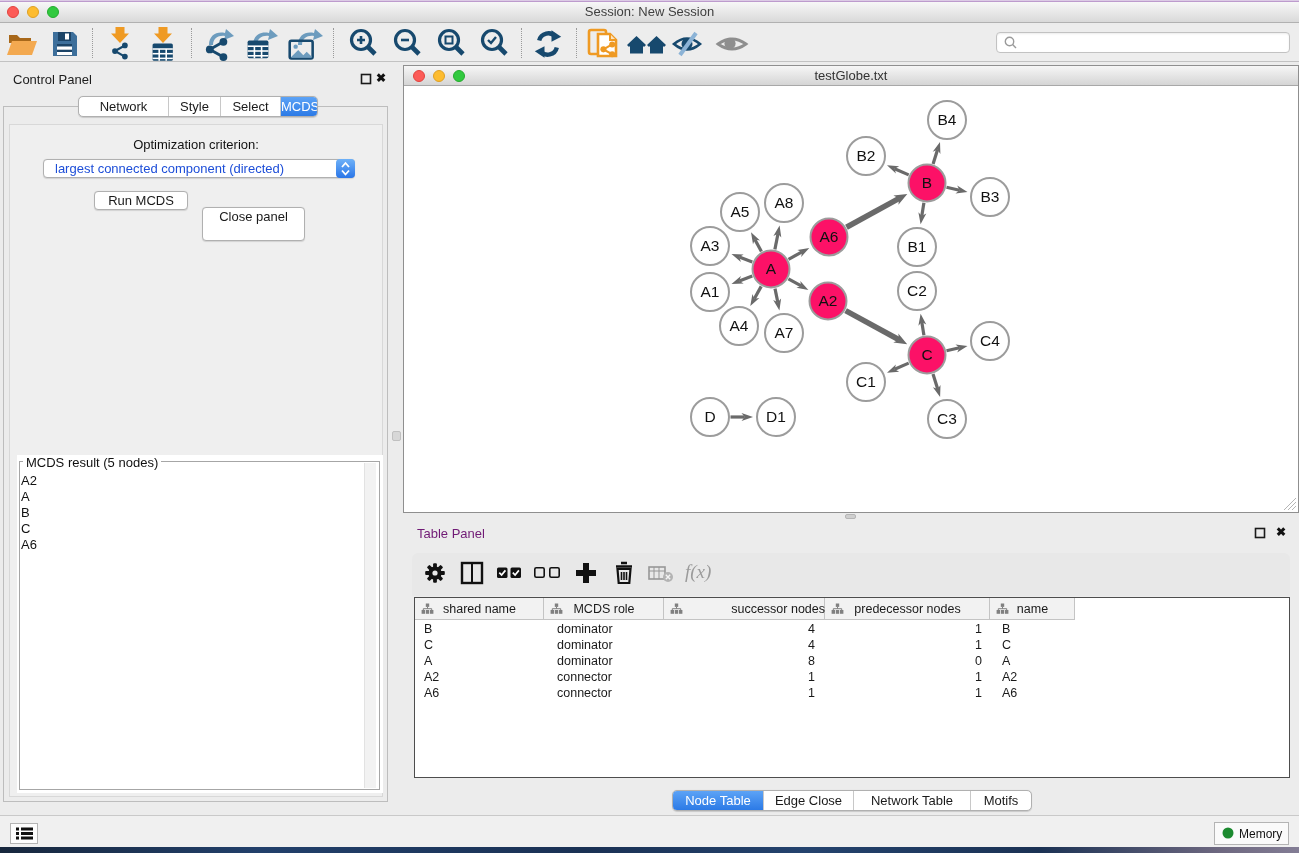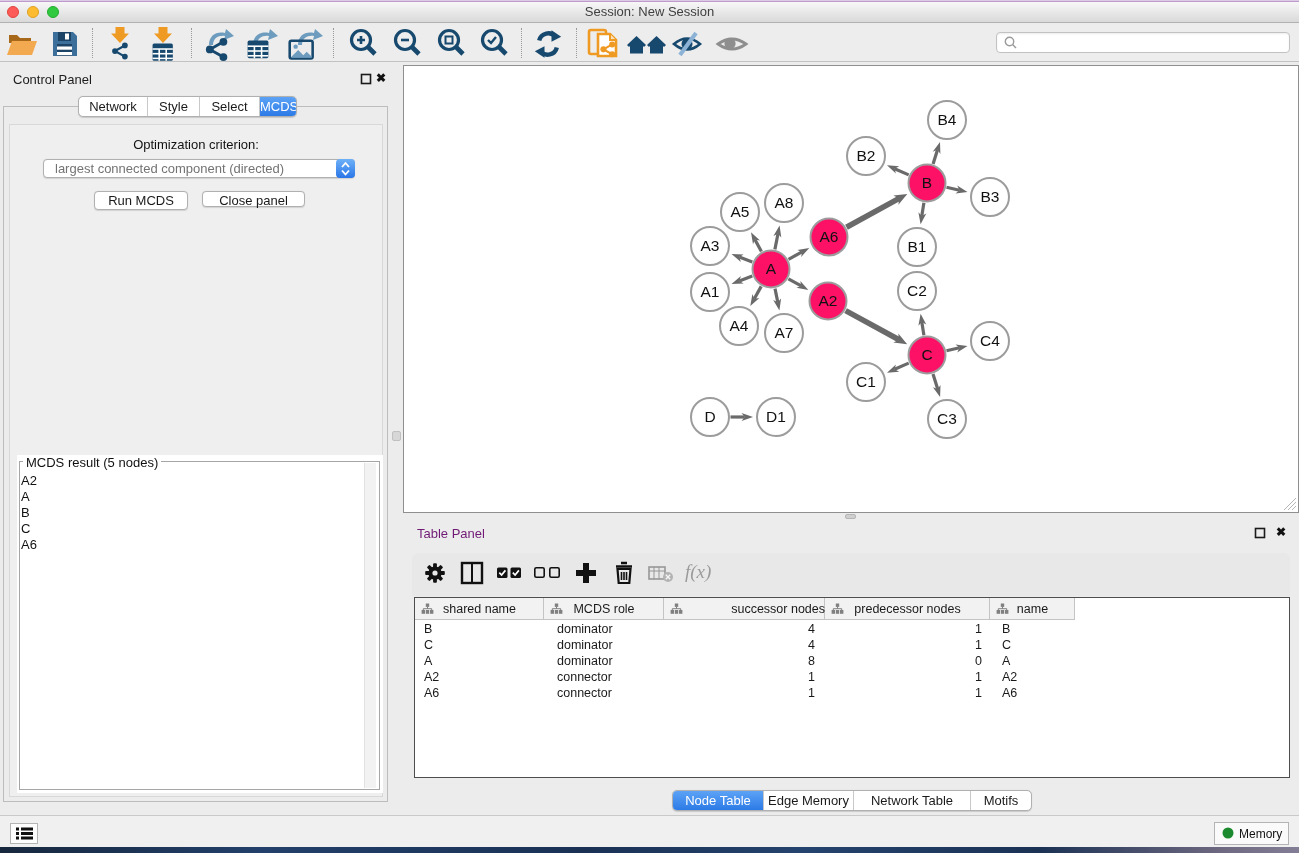--- a/index.html
+++ b/index.html
@@ -200,44 +200,50 @@
     </svg>
 </div>
 <div class="abs ttl" style="left:13px;top:72px;color:#1c1c1c">Control Panel</div>
 <svg class="abs" width="12" height="12" style="left:360px;top:73px">
     <rect x="1.5" y="1.5" width="9" height="9" fill="none" stroke="#1a1a1a" stroke-width="1.6"></rect>
   </svg>
 <div class="abs" style="left:376px;top:71px;font-size:12px;font-weight:bold;color:#111">✖</div>
 <div class="abs" style="left:3px;top:106px;width:385px;height:696px;border:1px solid #bdbdbd;background:#ececec"></div>
 <div class="abs" style="left:9px;top:124px;width:374px;height:673px;border:1px solid #d8d8d8;background:#efefef"></div>
 <div class="tabgrp" style="left:78px;top:96px">
-<div class="tb" style="width:69px">Network</div>
+<div class="tb" style="width:90px">Network</div>
     <div class="tb" style="width:52px">Style</div>
     <div class="tb" style="width:60px">Select</div>
     <div class="tb sel" style="width:36px">MCDS</div>
 </div>
 <div class="abs ttl" style="left:0px;top:137px;width:392px;text-align:center;color:#111">Optimization criterion:</div>
 <div class="abs" style="left:43px;top:159px;width:312px;height:19px;background:#fff;border:1px solid #b0b0b0;border-radius:4px;box-shadow:0 0.5px 1px rgba(0,0,0,0.12)">
-<div style="position:absolute;left:11px;top:1px;font-size:13px;color:#737373;line-height:16px">largest connected component (directed)</div>
+<div style="position:absolute;left:11px;top:1px;font-size:13px;color:#1d4ed8;line-height:16px">largest connected component (directed)</div>
 <div style="position:absolute;right:-1px;top:-1px;width:19px;height:19px;border-radius:4px;background:linear-gradient(#6eb1f8,#2a76e8)">
 <svg width="19" height="19">
         <path d="M6 8 l3.5 -4 3.5 4" fill="none" stroke="#fff" stroke-width="1.8"></path>
         <path d="M6 11.5 l3.5 4 3.5 -4" fill="none" stroke="#fff" stroke-width="1.8"></path>
       </svg>
 </div>
   </div>
 <div class="btn" style="left:94px;top:191px;width:94px;height:19px;line-height:17px">Run MCDS</div>
-<div class="btn" style="left:202px;top:191px;width:103px;height:16px;line-height:17px">Close panel</div>
+<div class="btn" style="left:202px;top:207px;width:103px;height:34px;line-height:17px">Close panel</div>
 <div class="abs" style="left:17px;top:455px;width:366px;height:338px;background:#fff"></div>
 <div class="abs" style="left:19px;top:461px;width:361px;height:329px;border:1px solid #a6a6a6"></div>
 <div class="abs" style="left:23px;top:455px;background:#fff;padding:0 3px;font-size:13px;color:#111">MCDS result (5 nodes)</div>
 <div class="abs" style="left:21px;top:473px;font-size:13px;color:#111;line-height:16px">A2<br>A<br>B<br>C<br>A6</div>
 <div class="abs" style="left:364px;top:463px;width:12px;height:325px;background:#f2f2f2;border-left:1px solid #e2e2e2"></div>
 <div class="abs" style="left:392px;top:431px;width:9px;height:10px;background:#d7d7d7;border:1px solid #c0c0c0;border-radius:2px"></div>
 <div class="abs" style="left:403px;top:65px;width:896px;height:448px;border:1px solid #8f8f8f;background:#fff">
+<div style="position:absolute;left:0;top:0;width:100%;height:20px;background:linear-gradient(#f6f6f6,#d5d5d5);border-bottom:1px solid #a8a8a8">
+<div class="tl" style="left:9px;top:4px;background:#fc5b57;border:0.5px solid #e2433e"></div>
+<div class="tl" style="left:29px;top:4px;background:#fdbc2f;border:0.5px solid #dfa023"></div>
+<div class="tl" style="left:49px;top:4px;background:#31c93f;border:0.5px solid #24ab2e"></div>
+<div style="text-align:center;font-size:13px;color:#333;line-height:19px">testGlobe.txt</div>
+</div>
 <svg width="16" height="16" style="position:absolute;right:1px;bottom:1px">
       <g stroke="#b5b5b5" stroke-width="1">
         <line x1="15" y1="3" x2="3" y2="15"></line>
         <line x1="15" y1="7" x2="7" y2="15"></line>
         <line x1="15" y1="11" x2="11" y2="15"></line>
       </g>
     </svg>
 </div>
 <div class="abs" style="left:403px;top:86px;width:896px;height:427px">
     <svg width="896" height="427" style="position:absolute;left:0;top:0">
@@ -486,21 +492,21 @@
 <div class="abs" style="left:700px;top:670px;width:115px;text-align:right;font-size:12.5px;color:#1a1a1a">1</div>
 <div class="abs" style="left:870px;top:670px;width:112px;text-align:right;font-size:12.5px;color:#1a1a1a">1</div>
 <div class="abs" style="left:1002px;top:670px;font-size:12.5px;color:#1a1a1a">A2</div>
 <div class="abs" style="left:424px;top:686px;font-size:12.5px;color:#1a1a1a">A6</div>
 <div class="abs" style="left:557px;top:686px;font-size:12.5px;color:#1a1a1a">connector</div>
 <div class="abs" style="left:700px;top:686px;width:115px;text-align:right;font-size:12.5px;color:#1a1a1a">1</div>
 <div class="abs" style="left:870px;top:686px;width:112px;text-align:right;font-size:12.5px;color:#1a1a1a">1</div>
 <div class="abs" style="left:1002px;top:686px;font-size:12.5px;color:#1a1a1a">A6</div>
 <div class="tabgrp" style="left:672px;top:790px">
 <div class="tb sel" style="width:91px">Node Table</div>
-    <div class="tb" style="width:90px">Edge Memory</div>
+    <div class="tb" style="width:90px">Edge Close</div>
     <div class="tb" style="width:117px">Network Table</div>
     <div class="tb" style="width:60px">Motifs</div>
 </div>
 <div class="abs" style="left:0;top:815px;width:1299px;height:32px;background:#f0f0f0;border-top:1px solid #c9c9c9"></div>
 <div class="abs" style="left:10px;top:823px;width:28px;height:21px;background:#fdfdfd;border:1px solid #b4b4b4">
 <svg width="26" height="19">
       <g fill="#111">
         <rect x="5" y="3.5" width="3" height="3"></rect>
         <rect x="5" y="8" width="3" height="3"></rect>
         <rect x="5" y="12.5" width="3" height="3"></rect>

